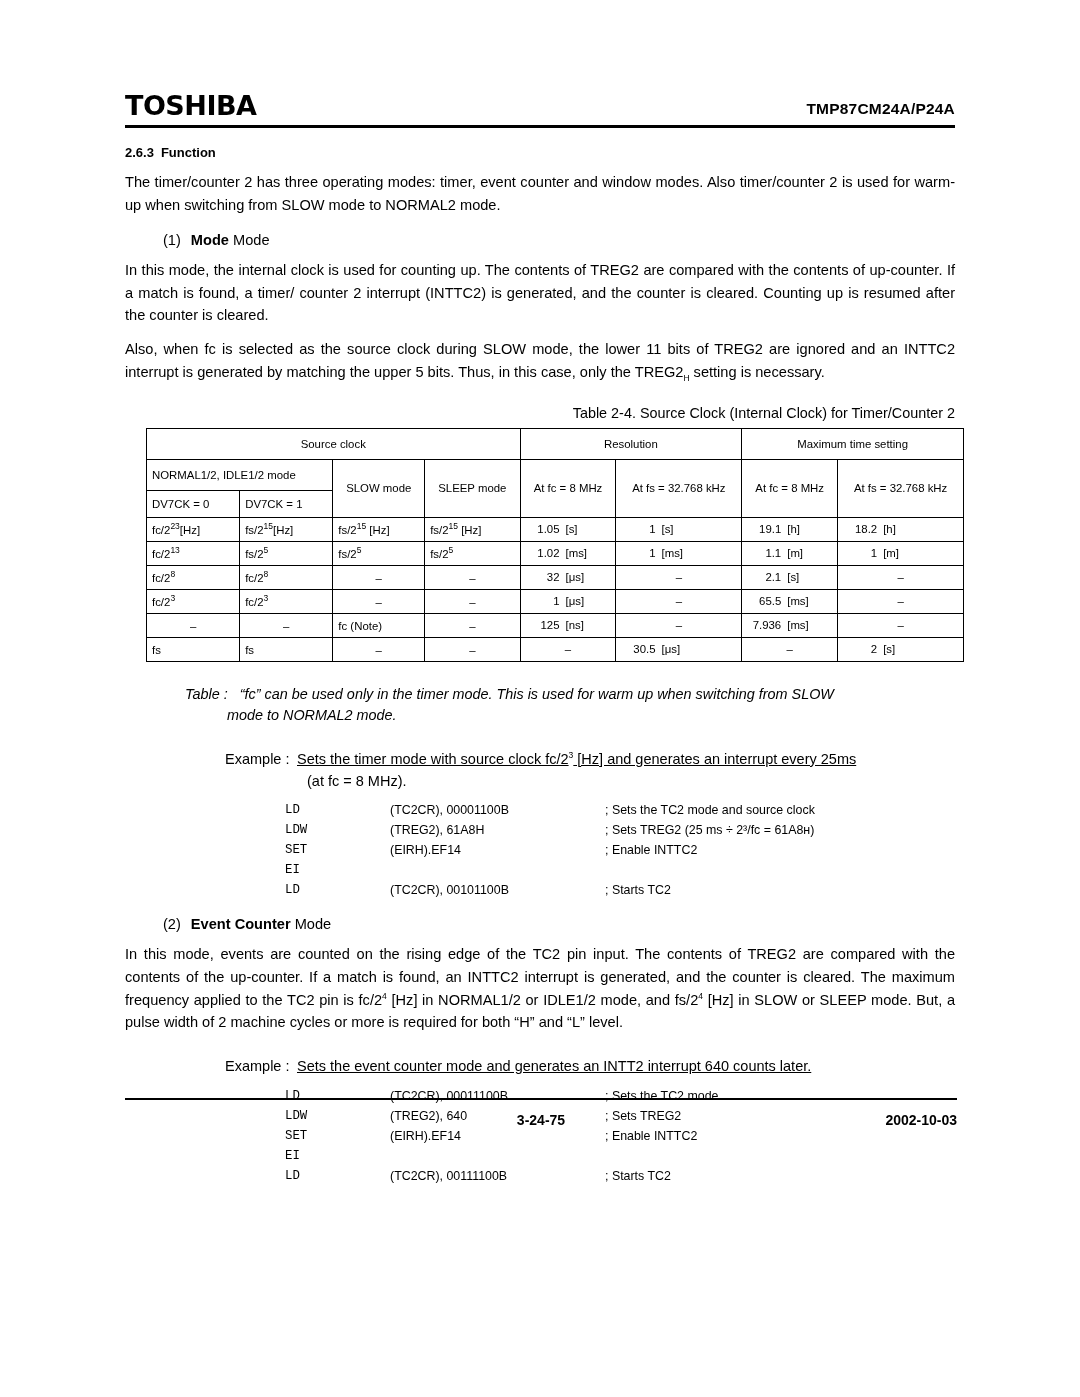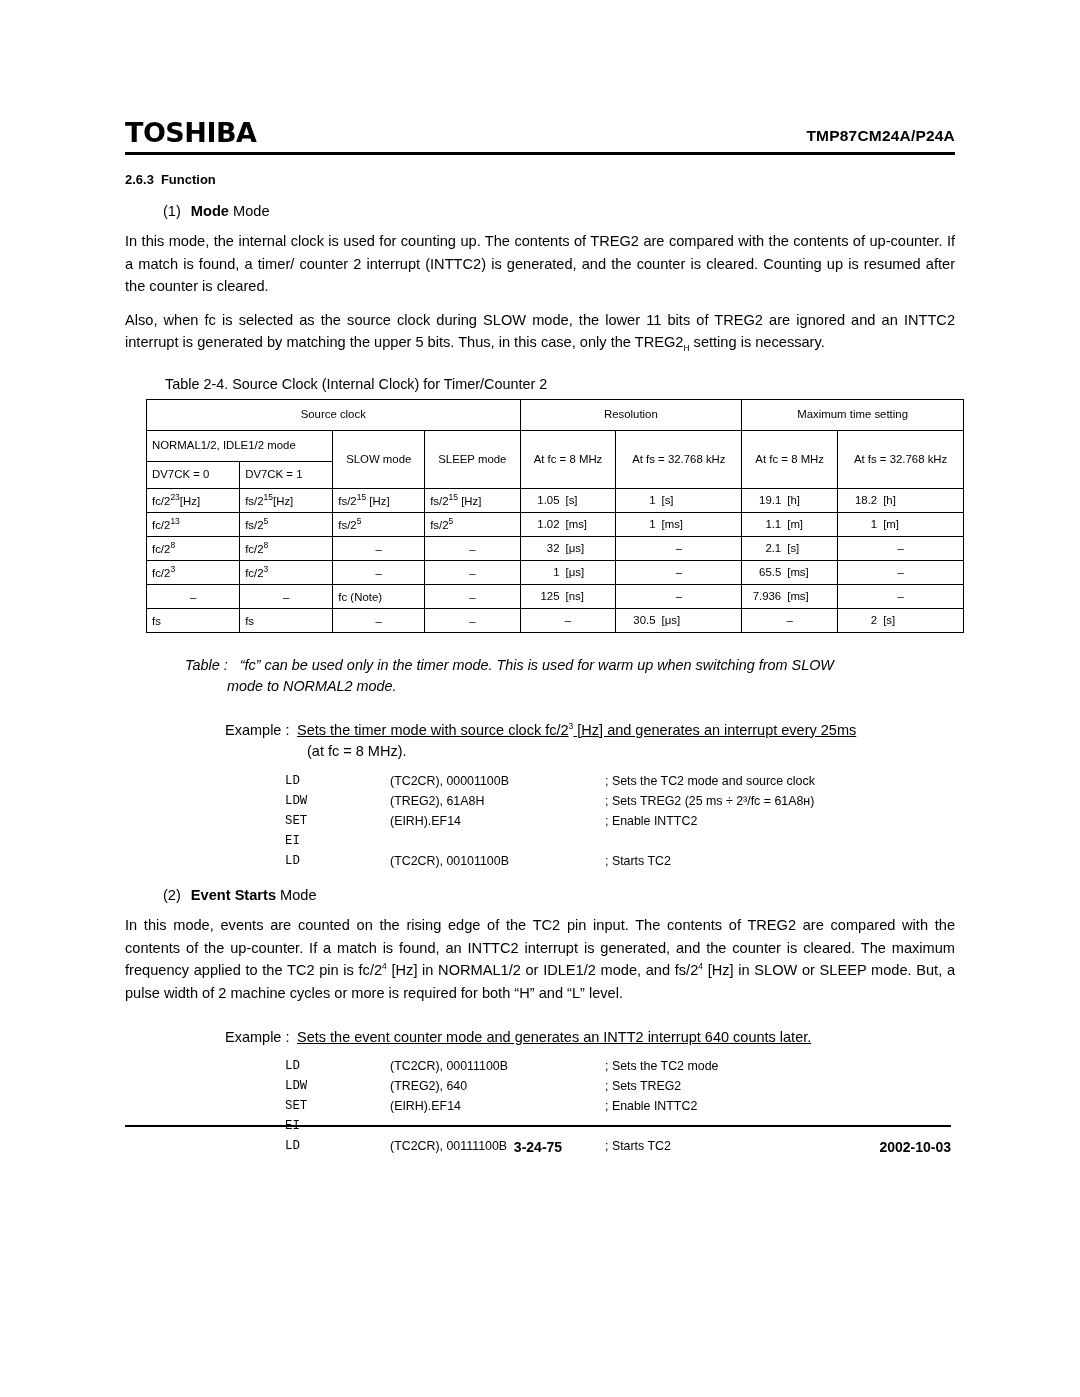--- a/index.html
+++ b/index.html
@@ -13,21 +13,20 @@
     font-family: "Liberation Sans", sans-serif;
     color: #000000;
     position: relative;
   }
   .page {
     position: relative;
     width: 1080px;
     height: 1188px;
     box-sizing: border-box;
     padding: 12px 125px;
-    margin-top: 27px;
   }
 
   
   .header {
     display: flex;
     align-items: flex-end;
     justify-content: space-between;
     padding-top: 78px;
     padding-bottom: 4px;
     border-bottom: 3px solid #000;
@@ -67,21 +66,21 @@
   .listitem {
     margin-top: 16px;
     margin-left: 38px;
     font-size: 14.6px;
   }
   .listitem .lbl { font-weight: bold; }
   .listitem .num { margin-right: 10px; font-weight: normal; }
 
   
   .tbl-caption {
-    text-align: left;
+    text-align: right;
     font-size: 14.4px;
     margin-top: 20px;
     margin-bottom: 7px;
     margin-left: 40px;
   }
 
   
   table.srcclk {
     border-collapse: collapse;
     margin-left: 21px;
@@ -140,21 +139,21 @@
     white-space: nowrap;
   }
   table.code td.op { width: 105px; font-family: Liberation Mono, monospace; }
   table.code td.arg { width: 215px; }
   table.code td.cmt { }
 
   
   .footer {
     position: absolute;
     left: 125px;
-    right: 129px;
+    right: 123px;
     bottom: 60px;
     border-top: 2px solid #000;
     padding-top: 12px;
     display: flex;
     justify-content: center;
     font-size: 14px;
     font-weight: bold;
   }
   .footer .pagenum { margin-left: 0; }
   .footer .date { position: absolute; right: 0; top: 12px; font-weight: bold; }
@@ -166,20 +165,21 @@
 
   <div class="header">
     <div class="brand">TOSHIBA</div>
     <div class="partno">TMP87CM24A/P24A</div>
   </div>
 
   <div class="sec-heading">
     <span class="num">2.6.3</span><span>Function</span>
   </div>
 
+  <p class="body indent1">The timer/counter 2 has three operating modes: timer, event counter and window modes.  Also timer/counter 2 is used for warm-up when switching from SLOW mode to NORMAL2 mode.</p>
 
   <div class="listitem">
     <span class="num">(1)</span><span class="lbl">Mode</span><span> Mode</span>
   </div>
 
   <p class="body indent2">In this mode, the internal clock is used for counting up.  The contents of TREG2 are compared with the contents of up-counter.  If a match is found, a timer/ counter 2 interrupt (INTTC2) is generated, and the counter is cleared.  Counting up is resumed after the counter is cleared.</p>
 
   <p class="body indent2"><span>Also, when fc is selected as the source clock during SLOW mode, the lower 11 bits of TREG2 are ignored and an INTTC2 interrupt is generated by matching the upper 5 bits.  Thus, in this case, only the TREG2</span><sub>H</sub><span> setting is necessary.</span></p>
 
   <div class="tbl-caption">Table 2-4.  Source Clock (Internal Clock) for Timer/Counter 2</div>
@@ -307,21 +307,21 @@
     </tr>
     <tr>
       <td class="op">LD</td>
       <td class="arg">(TC2CR), 00101100B</td>
       <td class="cmt">;  Starts TC2</td>
     </tr>
   </tbody>
     </table>
 
   <div class="listitem">
-    <span class="num">(2)</span><span class="lbl">Event Starts</span><span> Mode</span>
+    <span class="num">(2)</span><span class="lbl">Event Counter</span><span> Mode</span>
   </div>
 
   <p class="body indent2"><span>In this mode, events are counted on the rising edge of the TC2 pin input.  The contents of TREG2 are compared with the contents of the up-counter.  If a match is found, an INTTC2 interrupt is generated, and the counter is cleared.  The maximum frequency applied to the TC2 pin is fc/2</span><sup>4</sup><span> [Hz] in NORMAL1/2 or IDLE1/2 mode, and fs/2</span><sup>4</sup><span> [Hz] in SLOW or SLEEP mode.  But, a pulse width of 2 machine cycles or more is required for both “H” and “L” level.</span></p>
 
   <div class="example">
     <span class="exlabel">Example :</span><span class="extext">Sets the event counter mode and generates an INTT2 interrupt 640 counts later.</span>
   </div>
 
   <table class="code">
     <tbody>

